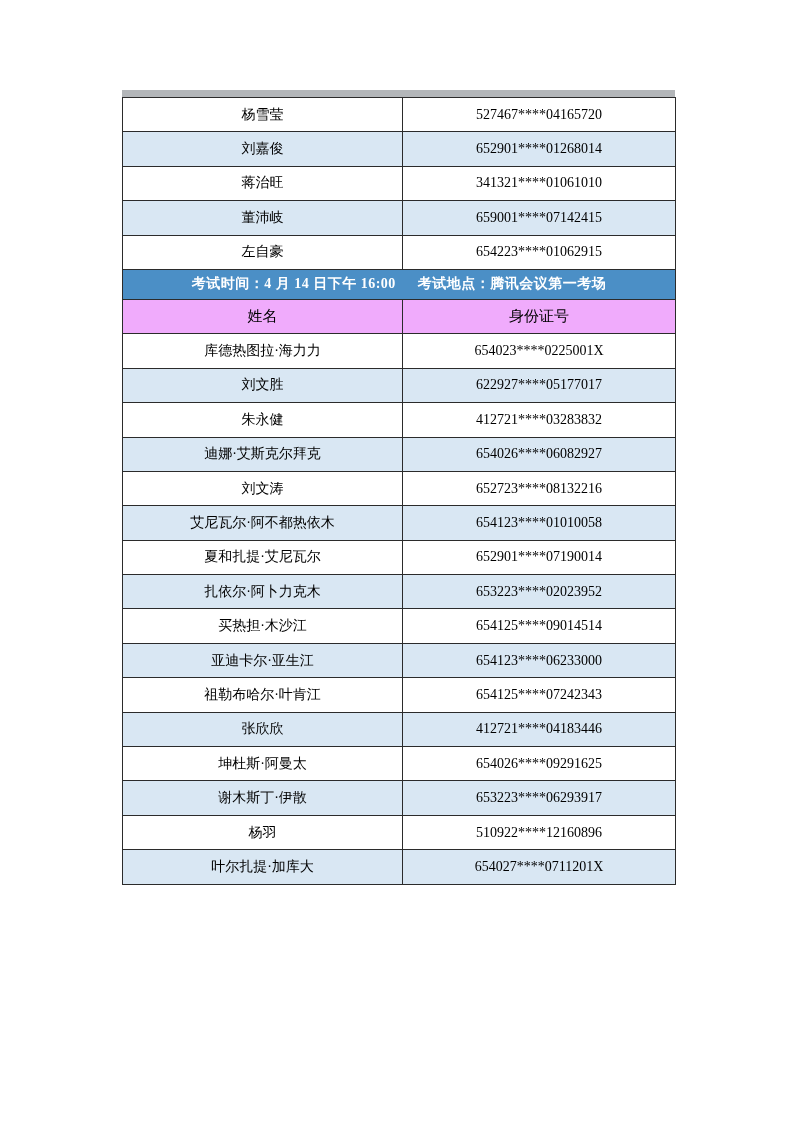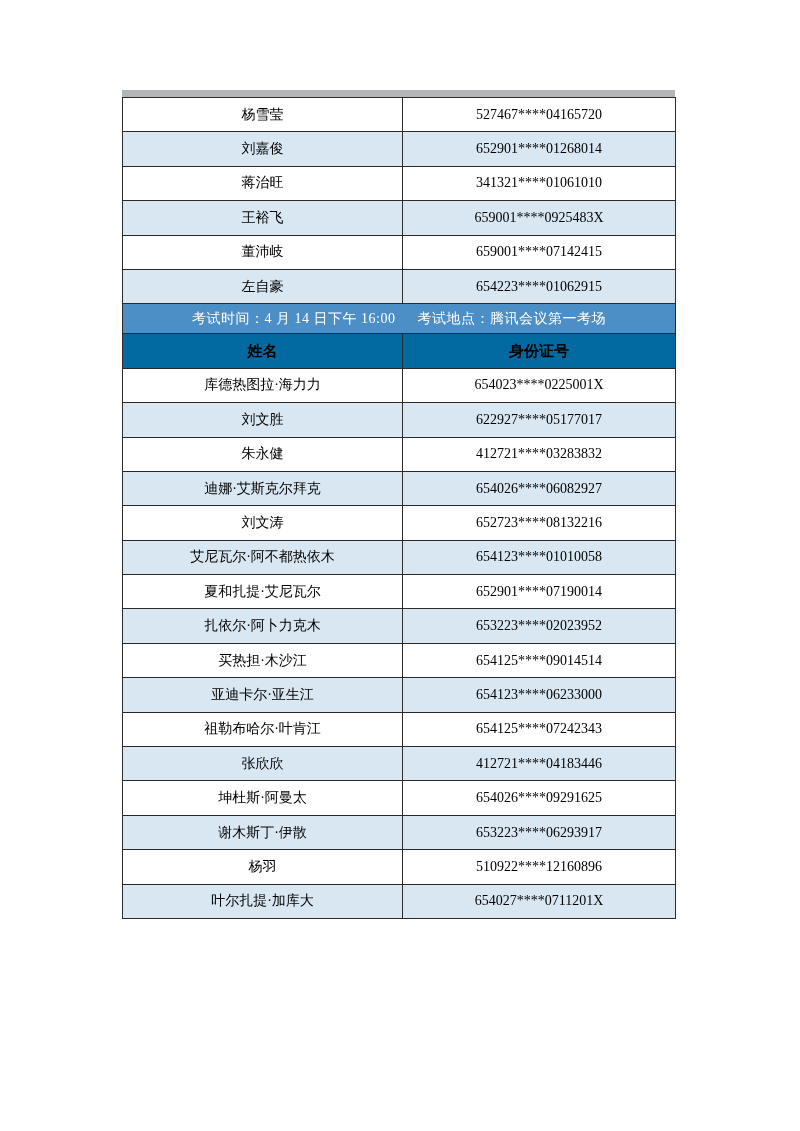--- a/index.html
+++ b/index.html
@@ -43,29 +43,29 @@
   }
   col.name-col { width: 280px; }
   col.id-col   { width: 273px; }
   tbody.data-body tr { height: 34.4px; }
   tbody.data-body tr:nth-child(even) td { background: #d9e7f3; }
   tbody.data-body tr:nth-child(odd) td { background: #ffffff; }
   tr.bar-row { height: 30px; }
   tr.bar-row td {
     background: #4b8fc6;
     color: #ffffff;
-    font-weight: normal;
+    font-weight: bold;
     font-size: 14px;
     letter-spacing: 0.5px;
   }
   tr.bar-row .bar-gap { display: inline-block; width: 22px; }
   tr.header-row { height: 34.4px; }
   tr.header-row th {
-    background: #0369a1;
-    font-weight: bold;
+    background: #f0abfc;
+    font-weight: normal;
     font-size: 15px;
   }
 </style>
 </head>
 <body>
 
 <div class="page">
   <div class="cut-row-sliver"></div>
 
   <table class="roster">
@@ -79,24 +79,20 @@
           <td>杨雪莹</td>
           <td>527467****04165720</td>
         </tr>
         <tr>
           <td>刘嘉俊</td>
           <td>652901****01268014</td>
         </tr>
         <tr>
           <td>蒋治旺</td>
           <td>341321****01061010</td>
-        </tr>
-        <tr>
-          <td>王裕飞</td>
-          <td>659001****0925483X</td>
         </tr>
         <tr>
           <td>董沛岐</td>
           <td>659001****07142415</td>
         </tr>
         <tr>
           <td>左自豪</td>
           <td>654223****01062915</td>
         </tr>
       </tbody>

